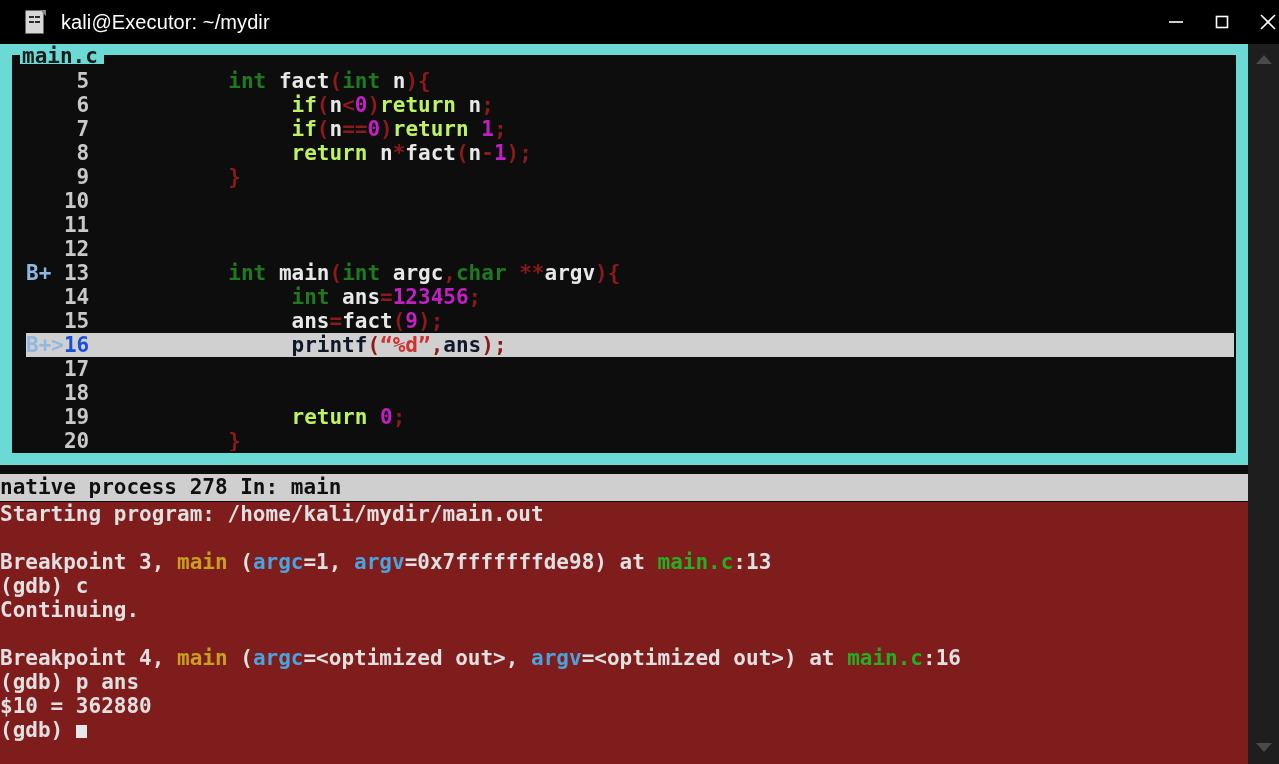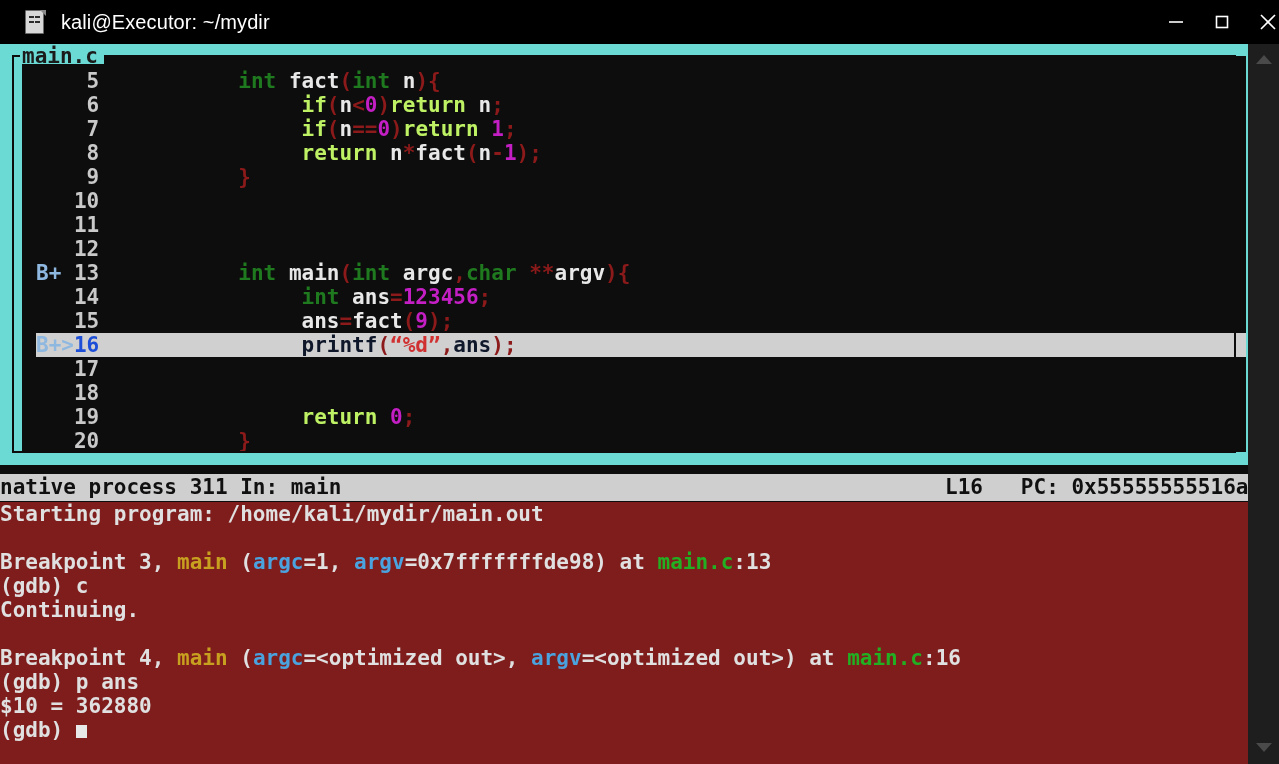--- a/index.html
+++ b/index.html
@@ -92,21 +92,20 @@
     left: 0; top: 0;
     width: 1248px; height: 421px;
     background: #6bd9d4;
   }
   #src-inner {
     position: absolute;
     left: 12px; top: 12px;
     width: 1224px; height: 396px;
     background: #0d0d0d;
     overflow: hidden;
-    margin-left: 10px;
   }
   
   #src-label {
     position: absolute;
     left: 22px; top: 0px;
     color: #1b1b1b;
     font-size: 21px;
     line-height: 24px;
     font-family: "DejaVu Sans Mono", monospace;
     white-space: pre;
@@ -282,22 +281,21 @@
     <div id="src-border-bottom"></div>
     <div id="src-label-gap"></div>
     <div id="src-label">main.c</div>
 
     <div id="src-inner">
       <div id="code"><div class="cl"><span class="mark">   </span><span class="lnum"> 5</span><span class="plain">           </span><span class="kw">int</span><span class="plain"> </span><span class="fn">fact</span><span class="punc">(</span><span class="kw">int</span><span class="plain"> </span><span class="plain">n</span><span class="punc">)</span><span class="punc">{</span></div><div class="cl"><span class="mark">   </span><span class="lnum"> 6</span><span class="plain">                </span><span class="ctl">if</span><span class="punc">(</span><span class="plain">n</span><span class="punc">&lt;</span><span class="num">0</span><span class="punc">)</span><span class="ctl">return</span><span class="plain"> n</span><span class="punc">;</span></div><div class="cl"><span class="mark">   </span><span class="lnum"> 7</span><span class="plain">                </span><span class="ctl">if</span><span class="punc">(</span><span class="plain">n</span><span class="punc">==</span><span class="num">0</span><span class="punc">)</span><span class="ctl">return</span><span class="plain"> </span><span class="num">1</span><span class="punc">;</span></div><div class="cl"><span class="mark">   </span><span class="lnum"> 8</span><span class="plain">                </span><span class="ctl">return</span><span class="plain"> n</span><span class="punc">*</span><span class="fn">fact</span><span class="punc">(</span><span class="plain">n</span><span class="punc">-</span><span class="num">1</span><span class="punc">)</span><span class="punc">;</span></div><div class="cl"><span class="mark">   </span><span class="lnum"> 9</span><span class="plain">           </span><span class="punc">}</span></div><div class="cl"><span class="mark">   </span><span class="lnum">10</span></div><div class="cl"><span class="mark">   </span><span class="lnum">11</span></div><div class="cl"><span class="mark">   </span><span class="lnum">12</span></div><div class="cl"><span class="mark">B+ </span><span class="lnum">13</span><span class="plain">           </span><span class="kw">int</span><span class="plain"> </span><span class="fn">main</span><span class="punc">(</span><span class="kw">int</span><span class="plain"> </span><span class="plain">argc</span><span class="punc">,</span><span class="kw">char</span><span class="plain"> </span><span class="punc">**</span><span class="plain">argv</span><span class="punc">)</span><span class="punc">{</span></div><div class="cl"><span class="mark">   </span><span class="lnum">14</span><span class="plain">                </span><span class="kw">int</span><span class="plain"> ans</span><span class="punc">=</span><span class="num">123456</span><span class="punc">;</span></div><div class="cl"><span class="mark">   </span><span class="lnum">15</span><span class="plain">                </span><span class="plain">ans</span><span class="punc">=</span><span class="fn">fact</span><span class="punc">(</span><span class="num">9</span><span class="punc">)</span><span class="punc">;</span></div><div class="cl hl"><span class="mark">B+&gt;</span><span class="lnum">16</span><span class="plain">                </span><span class="fn">printf</span><span class="punc">(</span><span class="str">“%d”</span><span class="punc">,</span><span class="plain">ans</span><span class="punc">)</span><span class="punc">;</span></div><div class="cl"><span class="mark">   </span><span class="lnum">17</span></div><div class="cl"><span class="mark">   </span><span class="lnum">18</span></div><div class="cl"><span class="mark">   </span><span class="lnum">19</span><span class="plain">                </span><span class="ctl">return</span><span class="plain"> </span><span class="num">0</span><span class="punc">;</span></div><div class="cl"><span class="mark">   </span><span class="lnum">20</span><span class="plain">           </span><span class="punc">}</span></div></div>
     </div>
   </div>
 
   <div id="statusbar">
-    <span id="status-left">native process 311 In: main</span>
-    <span id="status-right">L16   PC: 0x55555555516a</span>
+    <span id="status-left">native process 278 In: main</span>
   </div>
 
   <div id="console"><div class="ln"><span class="c-white">Starting program: /home/kali/mydir/main.out</span></div><div class="ln"></div><div class="ln"><span class="c-white">Breakpoint 3, </span><span class="c-fn">main</span><span class="c-white"> (</span><span class="c-var">argc</span><span class="c-white">=1, </span><span class="c-var">argv</span><span class="c-white">=0x7fffffffde98) at </span><span class="c-file">main.c</span><span class="c-white">:13</span></div><div class="ln"><span class="c-white">(gdb) c</span></div><div class="ln"><span class="c-white">Continuing.</span></div><div class="ln"></div><div class="ln"><span class="c-white">Breakpoint 4, </span><span class="c-fn">main</span><span class="c-white"> (</span><span class="c-var">argc</span><span class="c-white">=&lt;optimized out&gt;, </span><span class="c-var">argv</span><span class="c-white">=&lt;optimized out&gt;) at </span><span class="c-file">main.c</span><span class="c-white">:16</span></div><div class="ln"><span class="c-white">(gdb) p ans</span></div><div class="ln"><span class="c-white">$10 = 362880</span></div><div class="ln"><span class="c-white">(gdb) </span><span class="cursor"></span></div></div>
 
   <div id="scrollbar">
     <div class="sb-arrow" id="sb-up">
       <div class="tri up"></div>
     </div>
     <div id="sb-thumb"></div>
     <div class="sb-arrow" id="sb-down">

